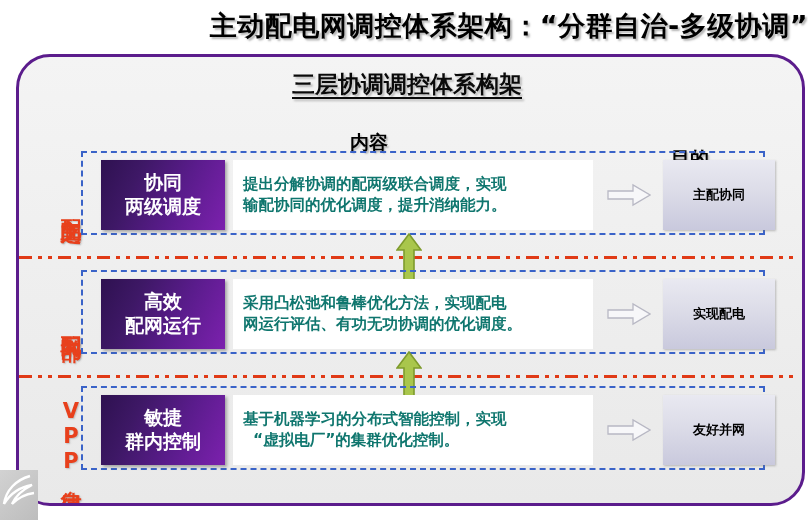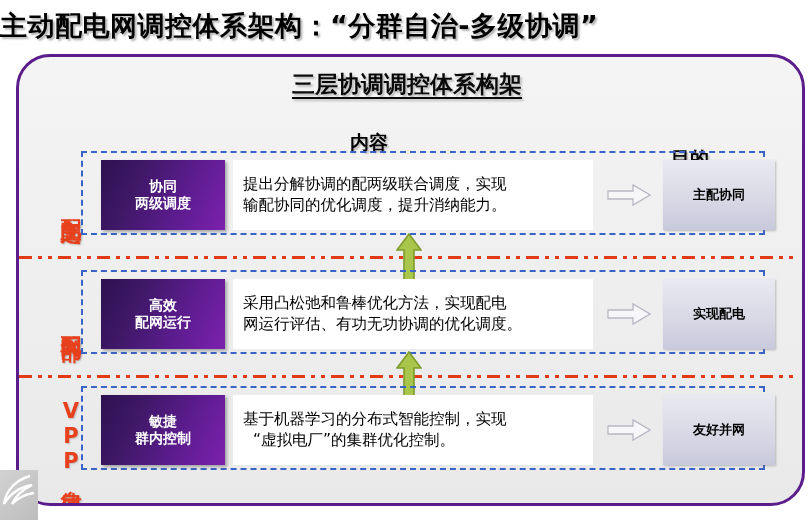--- a/index.html
+++ b/index.html
@@ -20,21 +20,21 @@
     height: 520px;
     background: #ffffff;
   }
 
   
   .slide-title {
     position: absolute;
     left: 0;
     top: 8px;
     width: 808px;
-    text-align: left;
+    text-align: right;
     font-size: 27px;
     font-weight: bold;
     color: #000000;
     letter-spacing: 0.5px;
     text-shadow: 2px 2px 2px rgba(120,120,120,0.55);
     white-space: nowrap;
   }
 
   
   .frame {
@@ -112,21 +112,21 @@
 
   .stage-box {
     position: absolute;
     left: 18px;
     top: 7px;
     width: 124px;
     height: 70px;
     box-sizing: border-box;
     background: linear-gradient(115deg, #2E1150 0%, #3E1866 28%, #5A1C8C 62%, #7C21AE 100%);
     color: #ffffff;
-    font-size: 14px;
+    font-size: 19px;
     font-weight: bold;
     line-height: 1.25;
     display: flex;
     flex-direction: column;
     justify-content: center;
     box-shadow: 2px 2px 3px rgba(90,90,90,0.5);
     text-align: center;
   }
 
   .desc-box {
@@ -137,22 +137,22 @@
     height: 70px;
     box-sizing: border-box;
     background: #ffffff;
     padding: 5px 8px 5px 10px;
     display: flex;
     flex-direction: column;
     justify-content: center;
   }
   .desc-line {
     font-size: 15.5px;
-    font-weight: normal;
-    color: #000000;
+    font-weight: bold;
+    color: #0f766e;
     line-height: 1.38;
     white-space: nowrap;
   }
   .desc-line.indent { text-indent: 10px; }
 
   
   .arrow-right {
     position: absolute;
     left: 524px;
     top: 30px;

